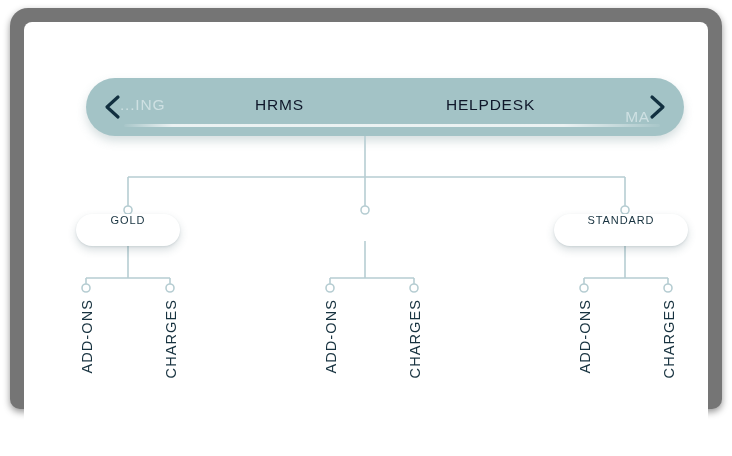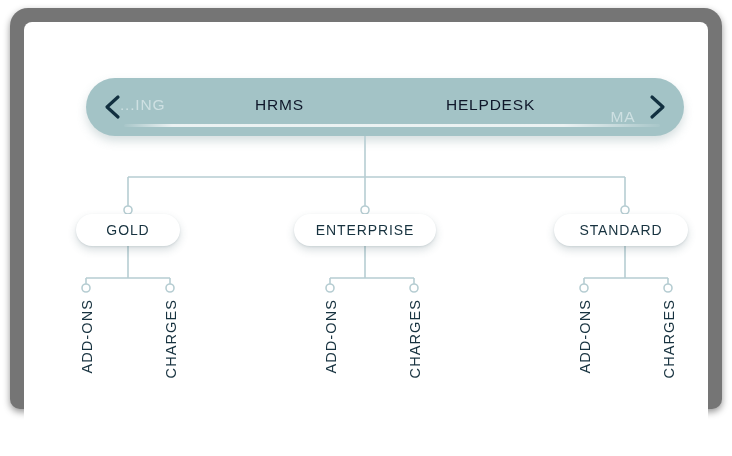--- a/index.html
+++ b/index.html
@@ -85,21 +85,21 @@
     white-space: nowrap;
     cursor: pointer;
   }
 
   .tab.edge {
     color: rgba(232,242,243,0.62);
     flex: 0 0 54px;
     overflow: hidden;
   }
   .tab.edge.left  { justify-content: flex-start; }
-  .tab.edge.right { justify-content: center; margin-top: 24px; }
+  .tab.edge.right { justify-content: flex-end; margin-top: 24px; }
 
   .tab.active::after {
     content: "";
     position: absolute;
     left: 50%;
     transform: translateX(-50%);
     bottom: 7px;
     width: 80px;
     height: 5px;
     background: #123040;
@@ -131,23 +131,22 @@
 
   
   .pill {
     position: absolute;
     height: 32px;
     background: #ffffff;
     border-radius: 16px;
     box-shadow: 0 4px 9px rgba(60,90,100,0.20),
                 0 1px 2px rgba(60,90,100,0.12);
     display: flex;
-    align-items: center;
     justify-content: center;
-    font-size: 14px;
+    font-size: 11px;
     letter-spacing: 0.9px;
     color: #17323f;
     cursor: pointer;
     white-space: nowrap;
   }
 
   
   .leaf {
     position: absolute;
     font-size: 14.5px;
@@ -238,23 +237,20 @@
           <circle cx="560" cy="266" r="4"></circle>
           <circle cx="644" cy="266" r="4"></circle>
         </g>
       </svg>
     </div>
 
     <div class="pill" style="left:52px; top:192px; width:104px;">
       <span>GOLD</span>
     </div>
 
-    <div class="pill" style="left:270px; top:192px; width:142px;">
-      <span>ENTERPRISE</span>
-    </div>
 
     <div class="pill" style="left:530px; top:192px; width:134px;">
       <span>STANDARD</span>
     </div>
 
     <div class="leaf" style="left:55px; top:277px;">ADD-ONS</div>
     <div class="leaf" style="left:139px; top:277px;">CHARGES</div>
 
     <div class="leaf" style="left:299px; top:277px;">ADD-ONS</div>
     <div class="leaf" style="left:383px; top:277px;">CHARGES</div>

